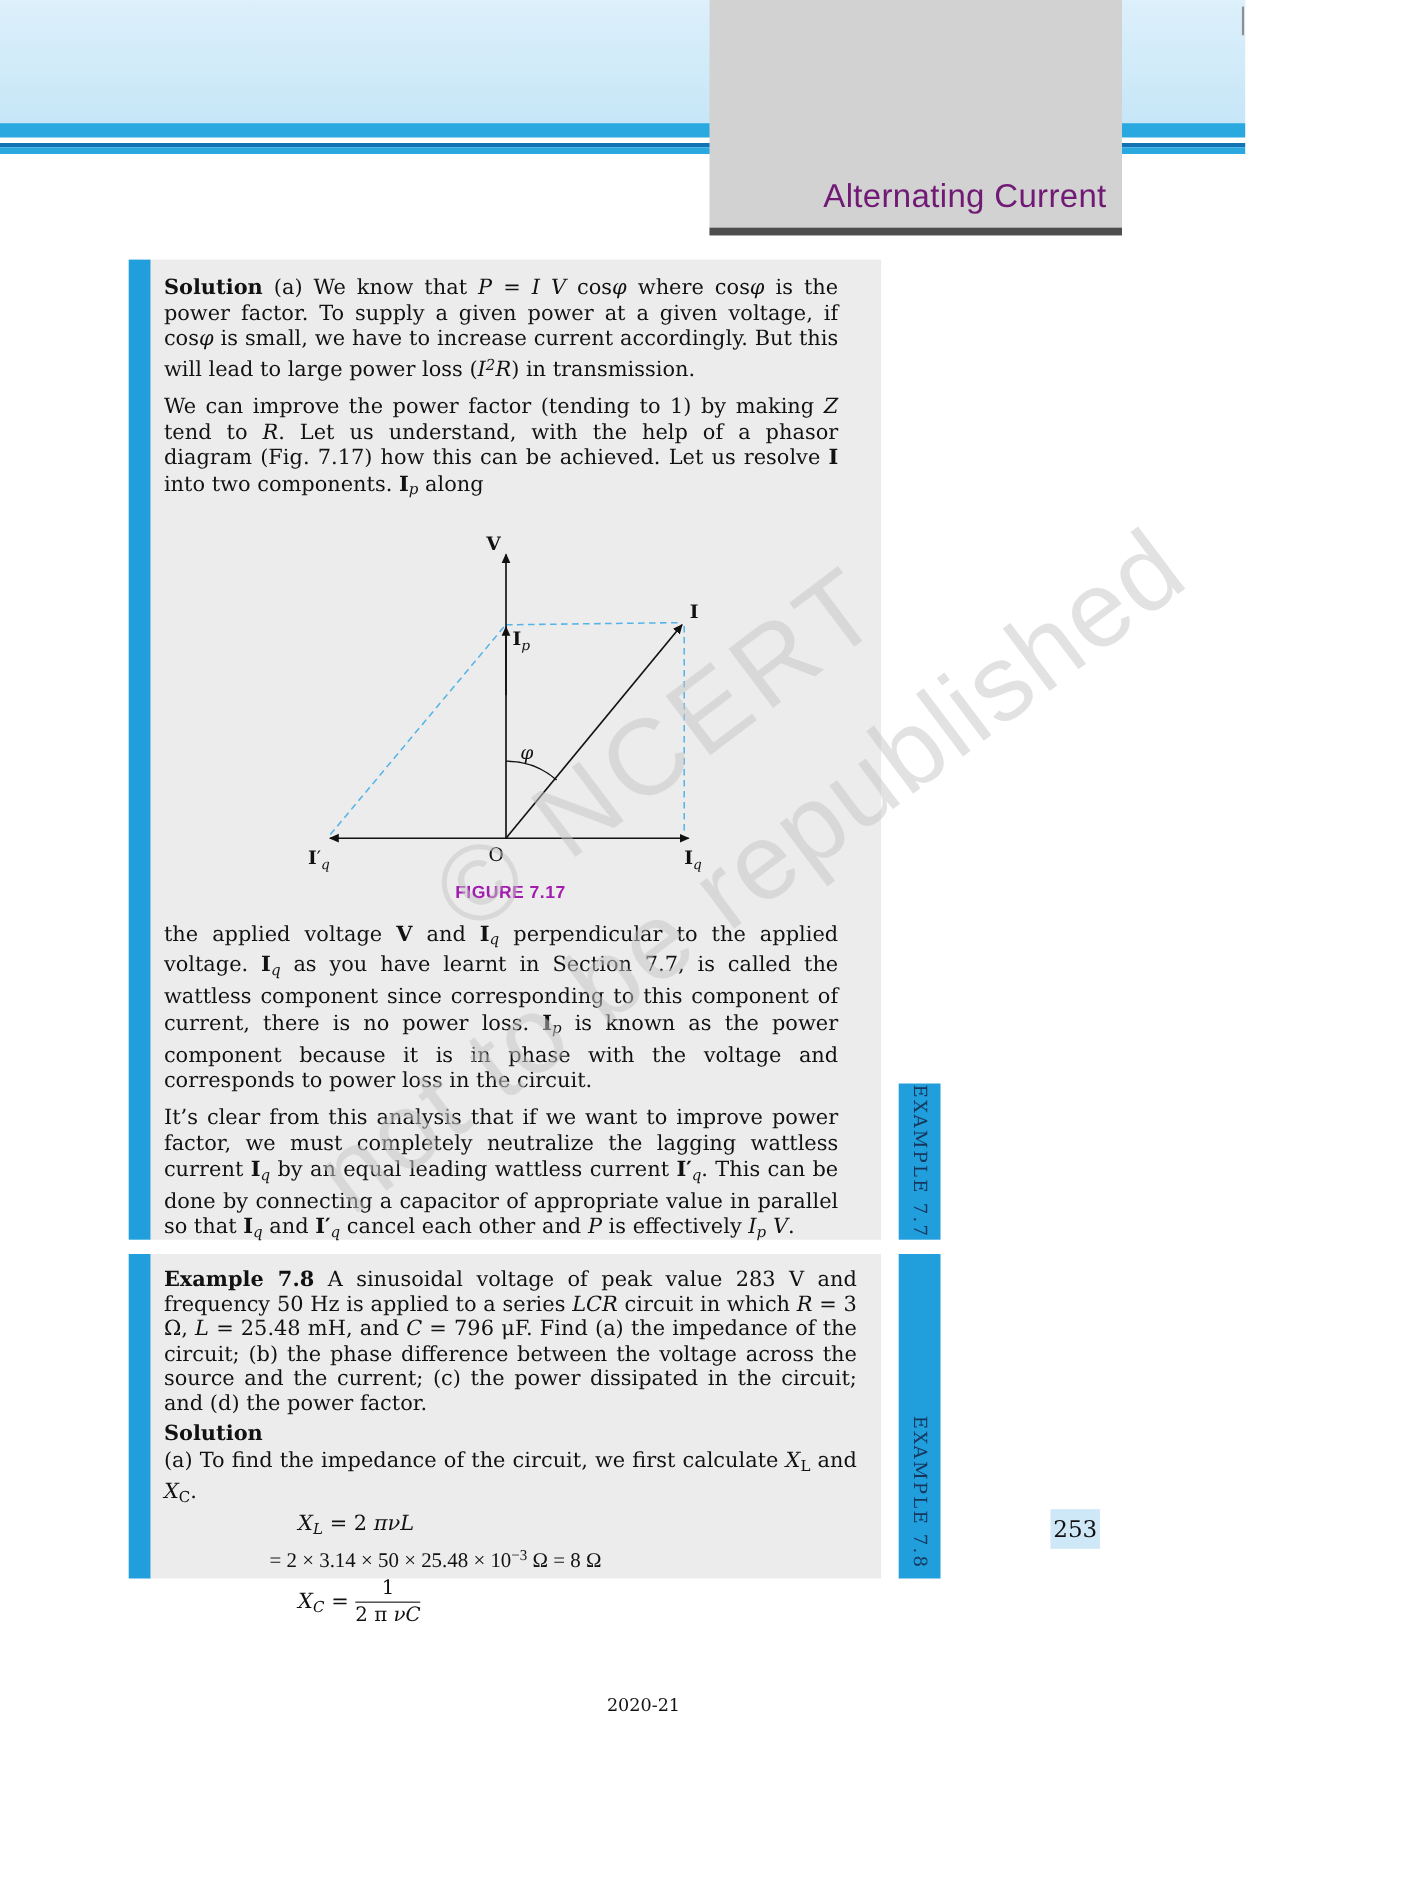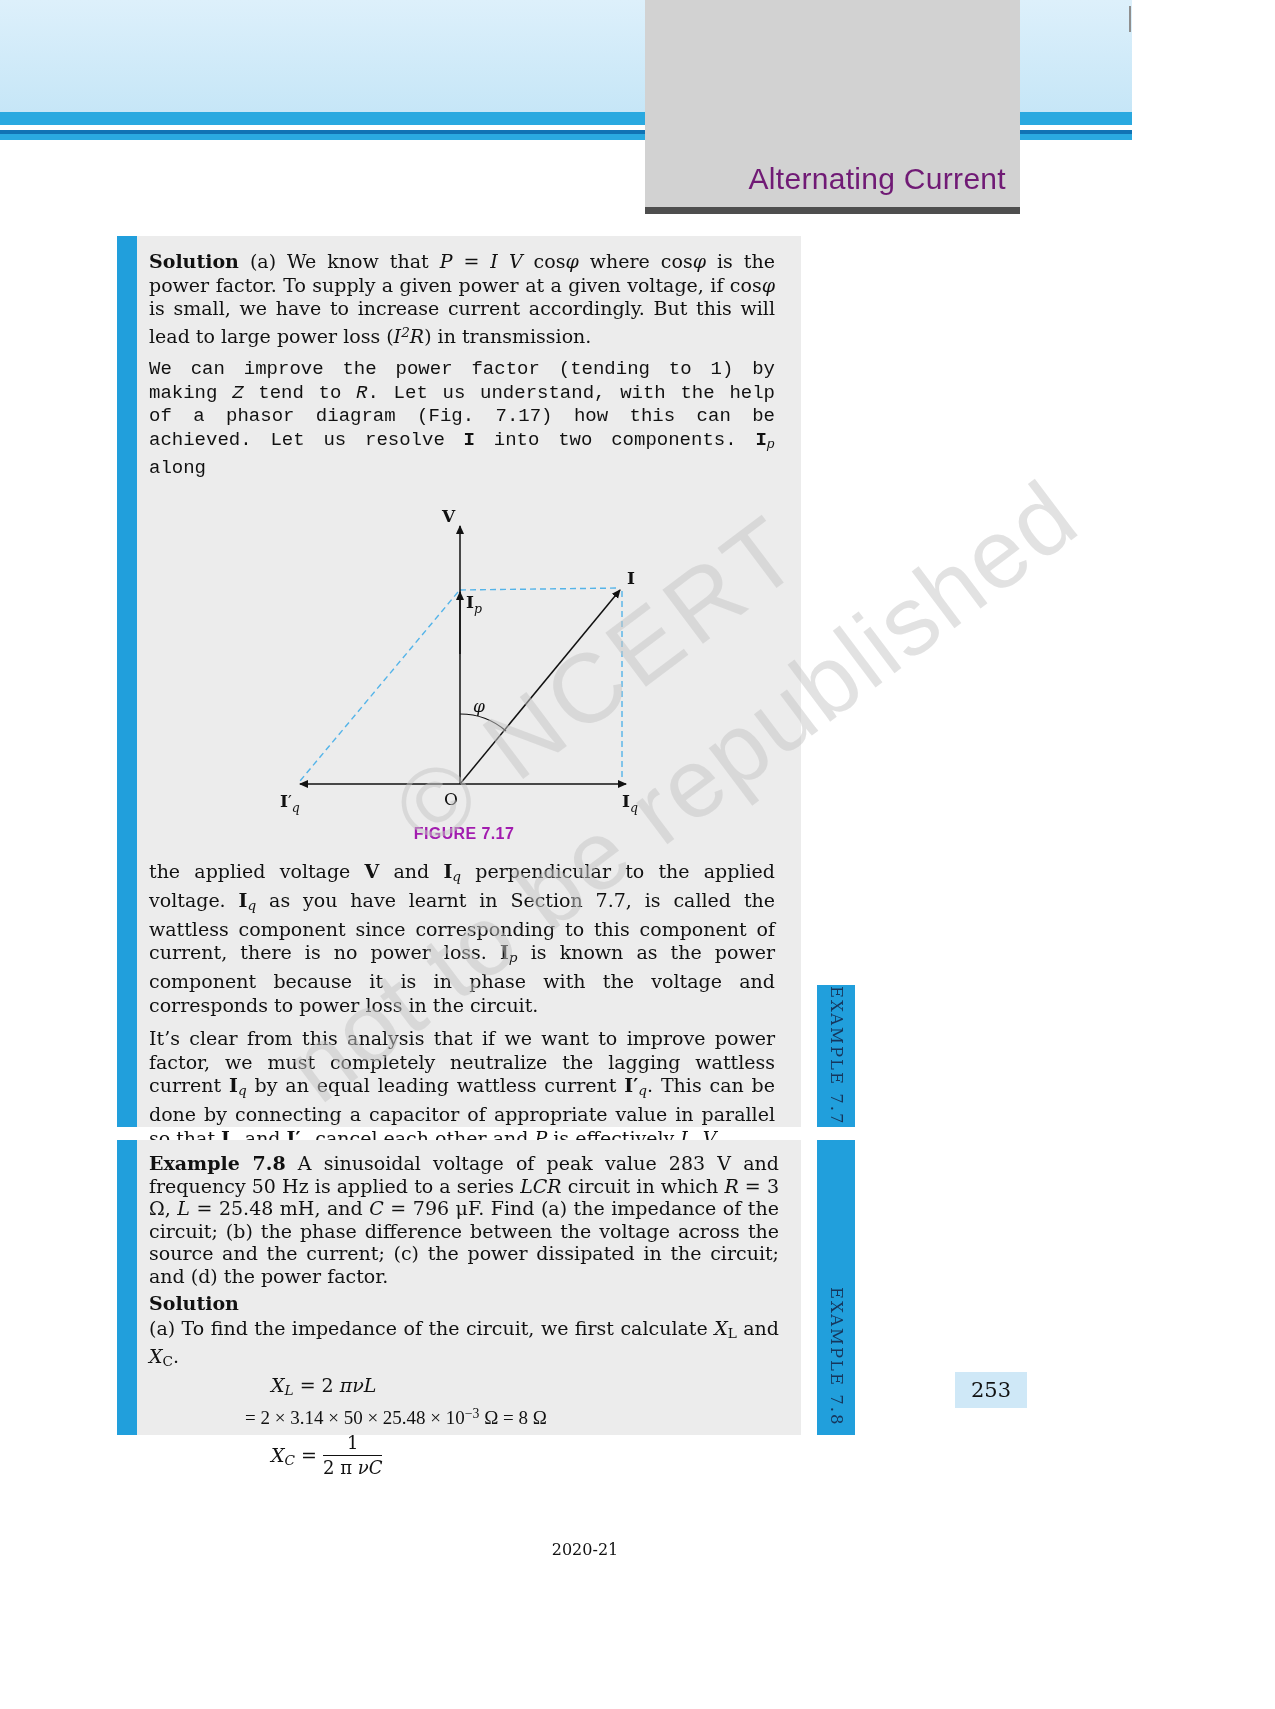--- a/index.html
+++ b/index.html
@@ -19,23 +19,23 @@
   .title-rule{position:absolute;left:0;right:0;bottom:0;height:7px;background:#4e4e4e;}
 
   
   .bar{position:absolute;left:117px;width:20px;background:#219fdc;}
   .bar1{top:236px;height:891px;}
   .bar2{top:1140px;height:295px;}
   .panel{position:absolute;left:137px;width:664px;background:#ececec;box-sizing:border-box;}
   .content1{top:236px;height:891px;padding:14px 22px 0 12px;}
   .content2{top:1140px;height:295px;padding:12px 22px 0 12px;}
 
-  .para{font-size:19px;line-height:23.5px;text-align:justify;margin:0 4px 10px 0;}
+  .para{font-size:19px;line-height:23.5px;text-align:justify;margin:0 17px 10px 0;}
   .para2{line-height:22.5px;margin:0 0 4px 0;}
-  .tight{margin-bottom:4px;font-family:Liberation Mono, monospace;}
+  .tight{margin-bottom:4px;}
   .last{margin-bottom:0;}
 
   .st-b{font-weight:bold;}
   .st-i{font-style:italic;}
   .st-sub{font-size:0.72em;vertical-align:-0.25em;}
   .st-sup{font-size:0.72em;vertical-align:0.45em;}
 
   
   .figure{position:relative;height:368px;margin:2px 0 8px 0;}
   svg.phasor{position:absolute;left:121px;top:0;}
@@ -58,21 +58,21 @@
   
   .sol-head{font-size:19px;font-weight:bold;line-height:24px;margin:2px 0 2px 0;}
   .eq{font-size:19px;line-height:22.5px;margin:1px 0 1px 122px;}
   .eq-2{margin-left:96px;font-family:Liberation Serif, serif;}
   .eq-frac{display:flex;align-items:center;margin:4px 0 0 122px;font-size:19px;}
   .frac{display:inline-block;text-align:center;margin-left:6px;font-size:18px;line-height:1.15;}
   .frac .num{display:block;border-bottom:1.4px solid #111;padding:0 10px 1px;}
   .frac .den{display:block;padding-top:2px;}
 
   
-  .pagenum{position:absolute;left:955px;top:1372px;width:72px;height:36px;background:#cfe8f7;
+  .pagenum{position:absolute;left:955px;top:1372px;width:45px;height:36px;background:#cfe8f7;
            display:flex;align-items:center;justify-content:center;font-size:21px;}
   .footer{position:absolute;left:250px;top:1540px;width:670px;text-align:center;font-size:16px;}
 
   
   .watermark{position:absolute;left:-10px;top:610px;width:1300px;transform:rotate(-37deg);
              transform-origin:50% 50%;text-align:center;color:#c6c6c6;opacity:0.5;
              font-family:"Liberation Sans",sans-serif;pointer-events:none;z-index:9;}
   .watermark .wm1{font-size:98px;letter-spacing:6px;margin-bottom:26px;}
   .watermark .wm2{font-size:98px;letter-spacing:2px;}
 </style>

